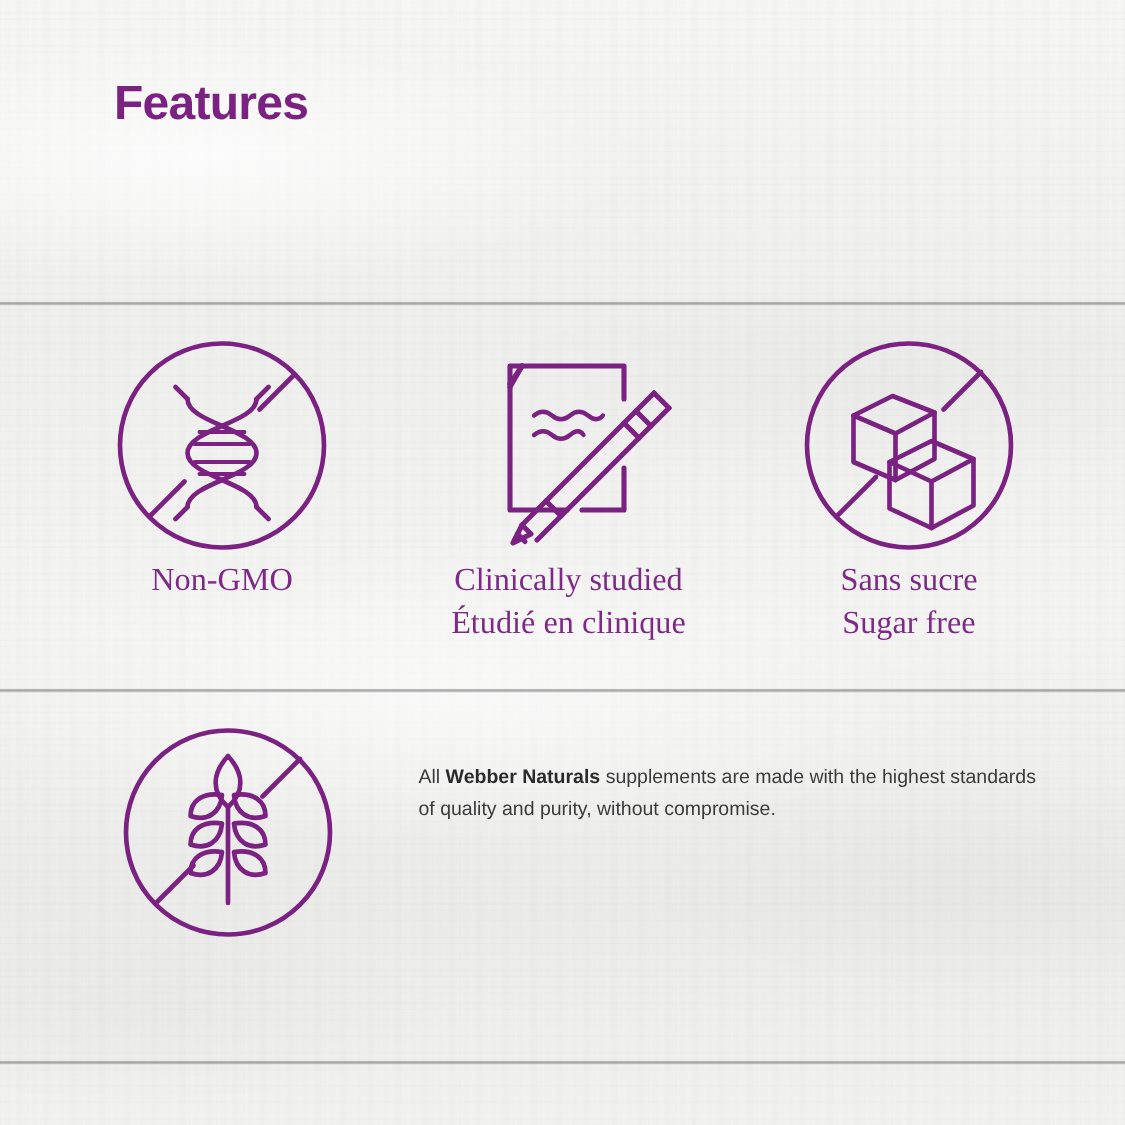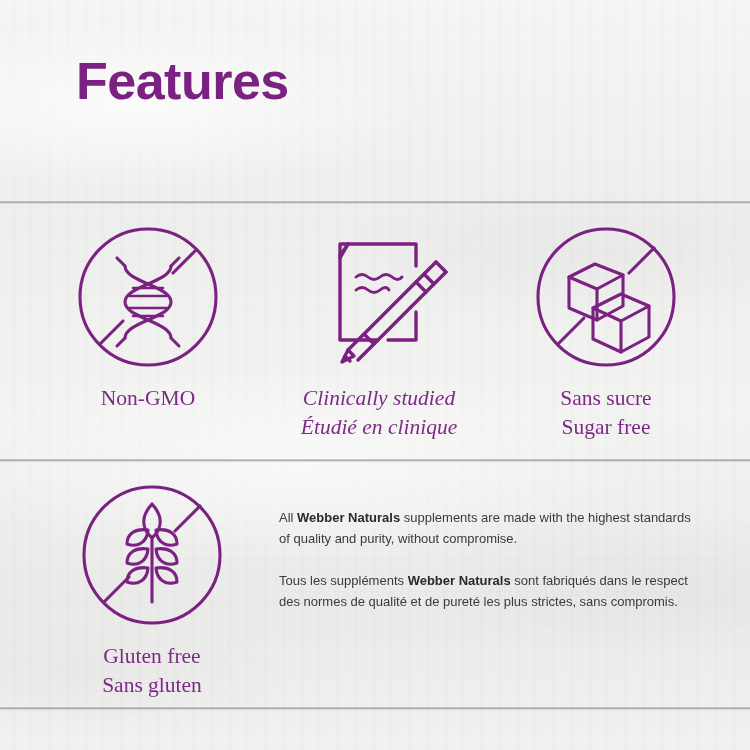--- a/index.html
+++ b/index.html
@@ -77,44 +77,44 @@
   #header {
     position: absolute;
     left: 76px;
     top: 48px;
     width: 640px;
   }
   .headline {
     font-family: "Liberation Sans", sans-serif;
     font-weight: bold;
     color: #7a2181;
-    font-size: 52px;
+    font-size: 32px;
     line-height: 1.28;
     letter-spacing: -0.5px;
     white-space: nowrap;
   }
 
   
   .icon-cell {
     position: absolute;
     text-align: center;
   }
   .icon-art { display: block; margin: 0 auto; }
   .icon-label {
-    margin-top: 12px;
+    margin-top: 0;
     font-family: "Liberation Serif", serif;
     color: #7d2a86;
     font-size: 21.5px;
     line-height: 1.35;
     white-space: nowrap;
   }
 
   
   #cell-nongmo     { left: 38px;  top: 222px; width: 220px; }
-  #cell-clinical   { left: 268px; top: 222px; width: 222px; font-style: italic; }
+  #cell-clinical   { left: 268px; top: 222px; width: 222px; }
   #cell-sugarfree  { left: 500px; top: 222px; width: 212px; }
   
   #cell-gluten     { left: 42px;  top: 480px; width: 220px; }
 
   
   #copy {
     position: absolute;
     left: 279px;
     top: 508px;
     width: 412px;
@@ -231,24 +231,19 @@
       <path d="M71 69 C 58 67, 50 73, 50 83 C 61 87, 70 81, 71 69 Z"></path>
       <path d="M71 88 C 58 86, 50 92, 50 102 C 61 106, 70 100, 71 88 Z"></path>
 
       <path d="M79 50 C 92 48, 100 54, 100 64 C 89 68, 80 62, 79 50 Z"></path>
       <path d="M79 69 C 92 67, 100 73, 100 83 C 89 87, 80 81, 79 69 Z"></path>
       <path d="M79 88 C 92 86, 100 92, 100 102 C 89 106, 80 100, 79 88 Z"></path>
 
       <path d="M27 122 L 52 97"></path>
       <path d="M98 51 L 123 26"></path>
     </svg>
-    <div class="icon-label">
-      <div>Gluten free</div>
-      <div>Sans gluten</div>
-    </div>
   </div>
 
   <div id="copy">
     <p><span>All </span><b>Webber Naturals</b><span> supplements are made with the highest standards of quality and purity, without compromise.</span></p>
-    <p><span>Tous les suppléments </span><b>Webber Naturals</b><span> sont fabriqués dans le respect des normes de qualité et de pureté les plus strictes, sans compromis.</span></p>
   </div>
 
 </div>
 
 </body></html>

